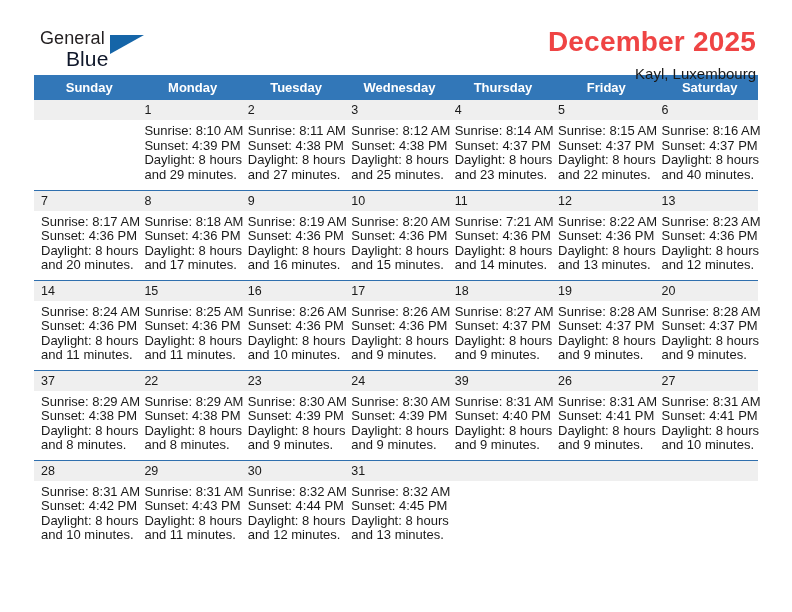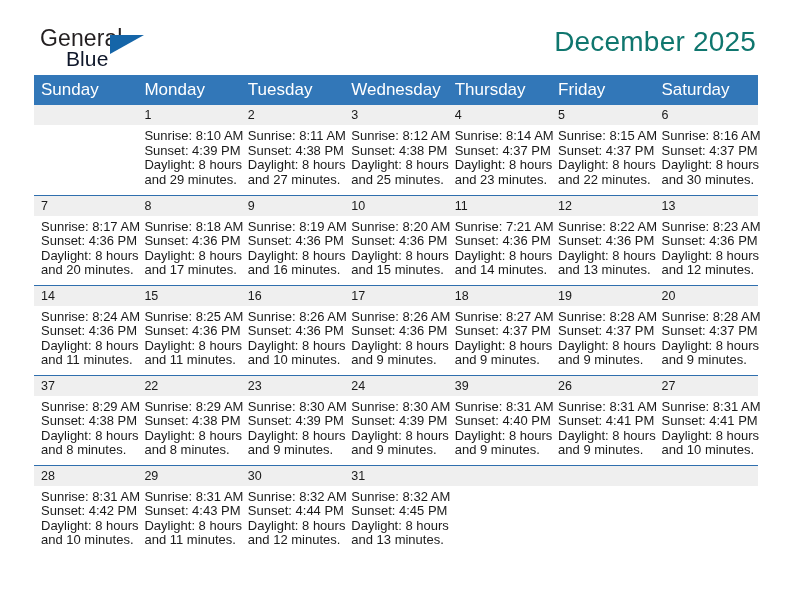--- a/index.html
+++ b/index.html
@@ -33,21 +33,21 @@
     box-sizing: border-box;
   }
   .brand {
     position: relative;
     width: 160px;
     height: 56px;
     padding-left: 6px;
     box-sizing: border-box;
   }
   .brand-general {
-    font-size: 23px;
+    font-size: 18px;
     color: #231f20;
     letter-spacing: .1px;
     line-height: 24px;
     display: block;
   }
   .brand-blue {
     font-size: 21px;
     color: #0f172a;
     letter-spacing: .1px;
     line-height: 21px;
@@ -64,22 +64,22 @@
     border-left: 34px solid #1565a8;
     border-bottom: 19px solid transparent;
   }
 
   .title-block {
     text-align: right;
     padding-right: 2px;
   }
   .cal-title {
     font-size: 28px;
-    font-weight: normal;
-    color: #0f766e;
+    font-weight: bold;
+    color: #ef4444;
     line-height: 32px;
     letter-spacing: .2px;
   }
   .cal-subtitle {
     font-size: 15px;
     color: #1a1a1a;
     line-height: 20px;
     margin-top: 6px;
   }
 
@@ -88,23 +88,23 @@
     width: 724px;
     border-collapse: collapse;
     table-layout: fixed;
     margin-top: 1px;
   }
   .calendar col { width: 103.43px; }
 
   thead th {
     background: #3277b8;
     color: #ffffff;
-    font-size: 17px;
-    font-weight: normal;
-    text-align: left;
+    font-size: 13px;
+    font-weight: bold;
+    text-align: center;
     padding: 5px 0 5px 7px;
     height: 20px;
     box-sizing: border-box;
     border: none;
   }
 
   tbody tr.week-row > td {
     vertical-align: top;
     padding: 0;
     border-top: 1px solid #2f6fae;
@@ -146,20 +146,21 @@
   <div class="header">
 
     <div class="brand">
       <span class="brand-general">General</span>
       <span class="brand-triangle"></span>
       <span class="brand-blue">Blue</span>
     </div>
 
     <div class="title-block">
       <div class="cal-title">December 2025</div>
+      <div class="cal-subtitle">Kayl, Luxembourg</div>
     </div>
 
   </div>
 
   <table class="calendar">
     <colgroup>
       <col>
         <col>
         <col>
         <col>
@@ -240,21 +241,21 @@
               </div>
             </div>
           </td>
           <td>
             <div class="cell">
               <div class="daynum-band">6</div>
               <div class="info">
                 <div>Sunrise: 8:16 AM</div>
                 <div>Sunset: 4:37 PM</div>
                 <div>Daylight: 8 hours</div>
-                <div>and 30 minutes.</div>
+                <div>and 40 minutes.</div>
               </div>
             </div>
           </td>
         </tr>
         <tr class="week-row">
           <td>
             <div class="cell">
               <div class="daynum-band">7</div>
               <div class="info">
                 <div>Sunrise: 8:17 AM</div>

